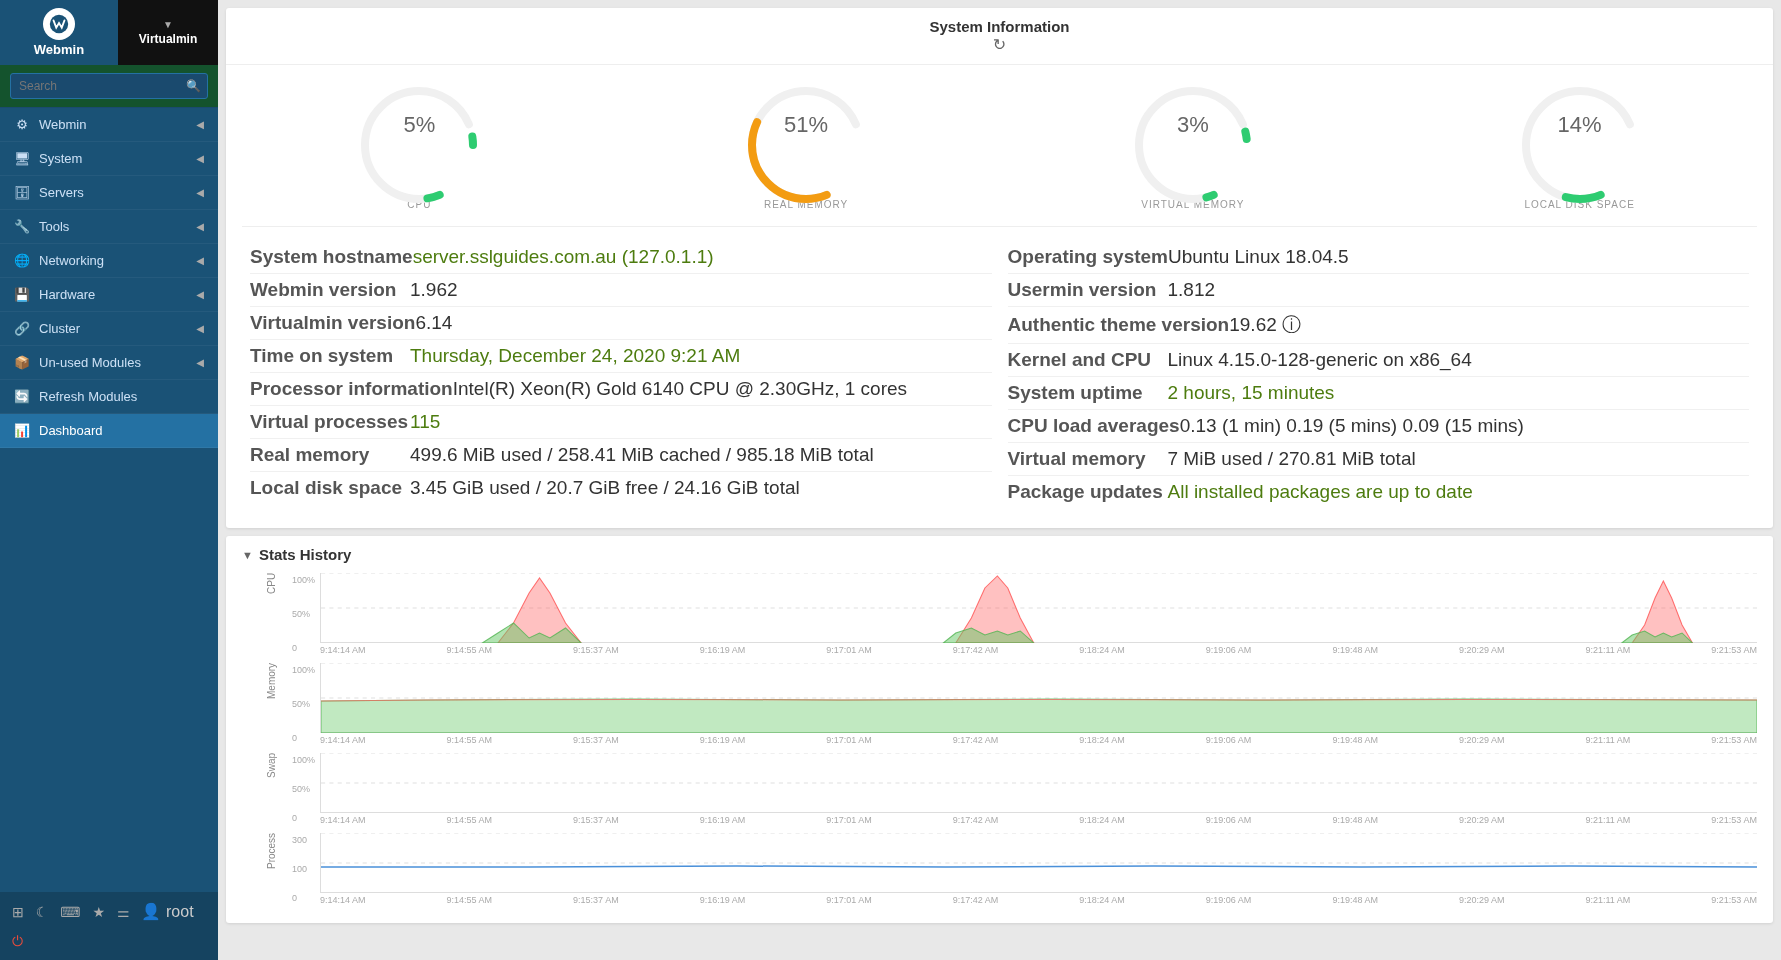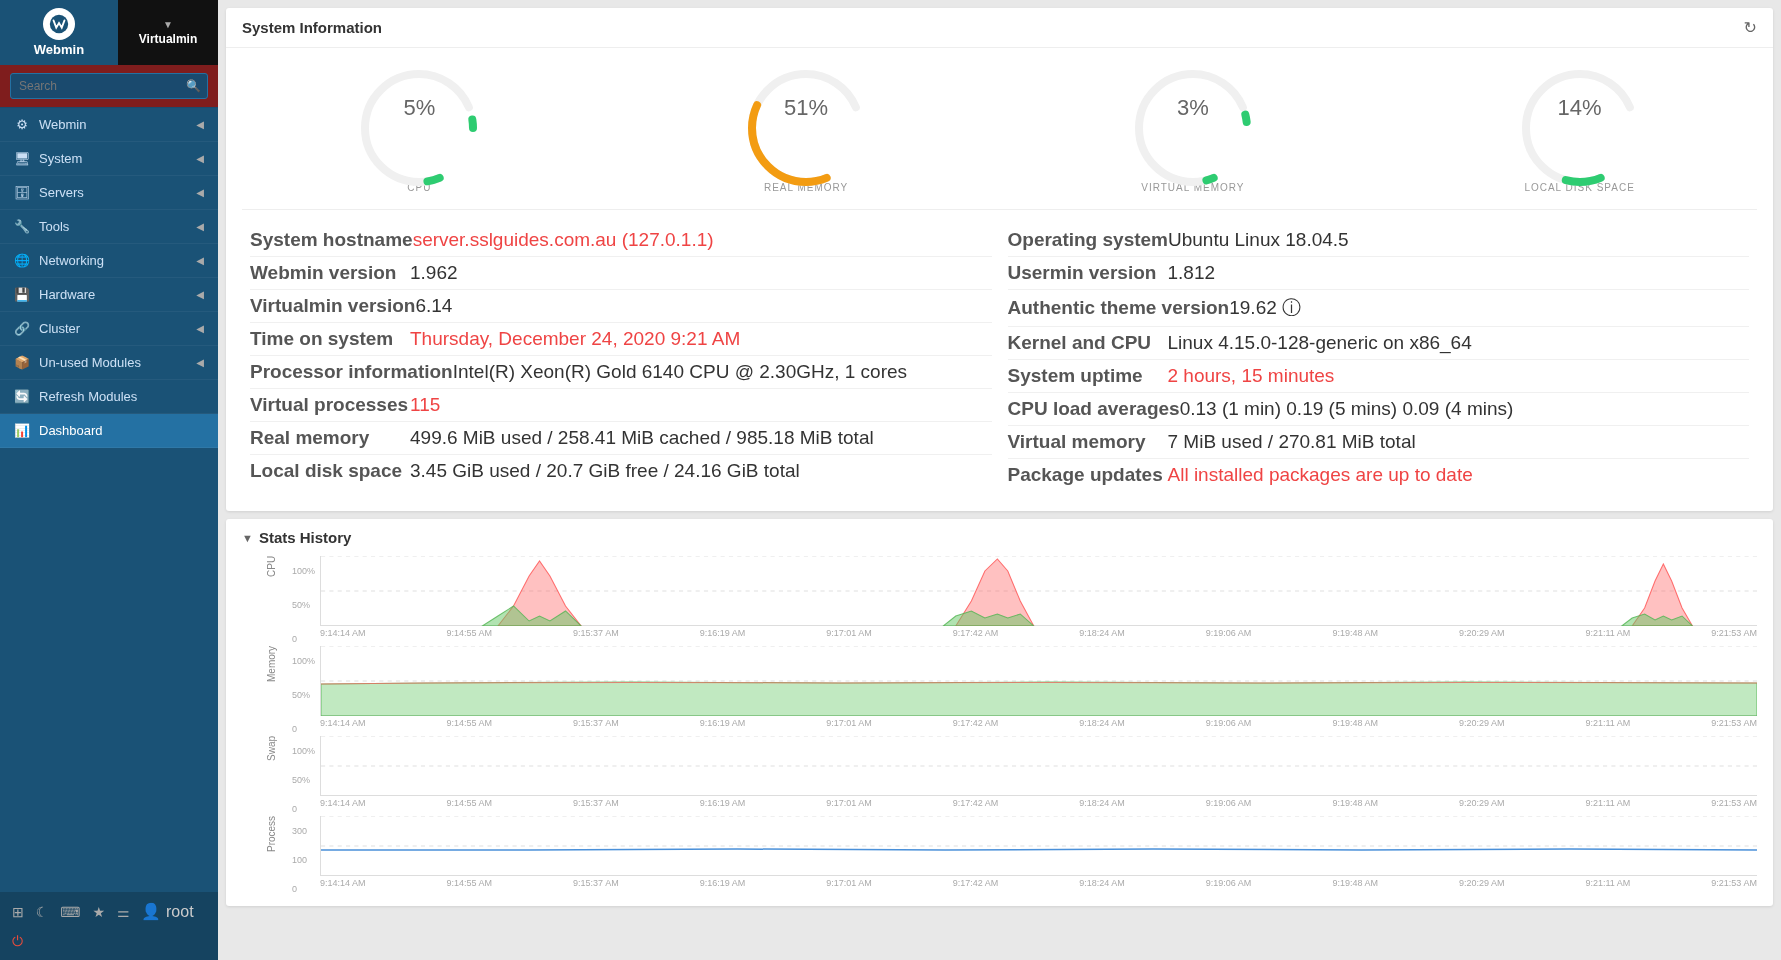--- a/index.html
+++ b/index.html
@@ -49,21 +49,21 @@
       padding: 8px 14px;
       cursor: pointer;
       min-width: 100px;
       font-size: 12px;
       font-weight: bold;
     }
     .sidebar-virtualmin-arrow { font-size: 10px; margin-bottom: 2px; color: #aaa; }
 
     .sidebar-search {
       padding: 8px 10px;
-      background: #7f1d1d;
+      background: #14532d;
       border-bottom: 1px solid #1a4a6e;
     }
     .sidebar-search input {
       width: 100%;
       background: #1a4a6e;
       border: 1px solid #2471a3;
       border-radius: 3px;
       color: #ccc;
       padding: 5px 28px 5px 8px;
       font-size: 12px;
@@ -129,22 +129,23 @@
       background: white;
       margin: 8px;
       border-radius: 3px;
       box-shadow: 0 1px 3px rgba(0,0,0,0.1);
     }
 
     .panel-header {
       display: flex;
       align-items: center;
       justify-content: space-between;
-      padding: 10px 16px;
+      padding: 10px 0;
       border-bottom: 1px solid #eee;
+      flex-direction: column;
     }
     .panel-title { font-size: 15px; font-weight: 600; color: #333; }
     .panel-refresh { color: #666; cursor: pointer; font-size: 16px; }
 
     
     .gauges-row {
       display: flex;
       padding: 10px 0 16px;
       justify-content: space-around;
     }
@@ -195,21 +196,21 @@
     .info-row {
       display: flex;
       padding: 5px 0;
       border-bottom: 1px solid #f0f0f0;
       align-items: baseline;
       font-size: 19px;
     }
     .info-row:last-child { border-bottom: none; }
     .info-key { color: #555; font-weight: 600; min-width: 160px; }
     .info-val { color: #333; flex: 1; }
-    .info-val.link { color: #ef4444; cursor: pointer; }
+    .info-val.link { color: #4d7c0f; cursor: pointer; }
 
     
     .stats-panel { margin: 0 8px 8px; }
     .stats-header {
       display: flex;
       align-items: center;
       padding: 10px 16px;
       cursor: pointer;
     }
     .stats-toggle { color: #666; margin-right: 6px; font-size: 11px; }
@@ -235,21 +236,21 @@
       transform: rotate(180deg);
       text-align: center;
     }
     .chart-container {
       flex: 1;
       position: relative;
     }
     .chart-y-labels {
       position: absolute;
       left: 0;
-      top: 8px;
+      top: 0;
       height: 100%;
       display: flex;
       flex-direction: column;
       justify-content: space-between;
       font-size: 9px;
       color: #aaa;
       padding: 2px 0;
       width: 28px;
     }
     .chart-inner {
@@ -473,21 +474,21 @@
         <div class="info-row">
           <span class="info-key">Kernel and CPU</span>
           <span class="info-val">Linux 4.15.0-128-generic on x86_64</span>
         </div>
         <div class="info-row">
           <span class="info-key">System uptime</span>
           <span class="info-val link">2 hours, 15 minutes</span>
         </div>
         <div class="info-row">
           <span class="info-key">CPU load averages</span>
-          <span class="info-val">0.13 (1 min) 0.19 (5 mins) 0.09 (4 mins)</span>
+          <span class="info-val">0.13 (1 min) 0.19 (5 mins) 0.09 (15 mins)</span>
         </div>
         <div class="info-row">
           <span class="info-key">Virtual memory</span>
           <span class="info-val">7 MiB used / 270.81 MiB total</span>
         </div>
         <div class="info-row">
           <span class="info-key">Package updates</span>
           <span class="info-val link">All installed packages are up to date</span>
         </div>
       </div>

